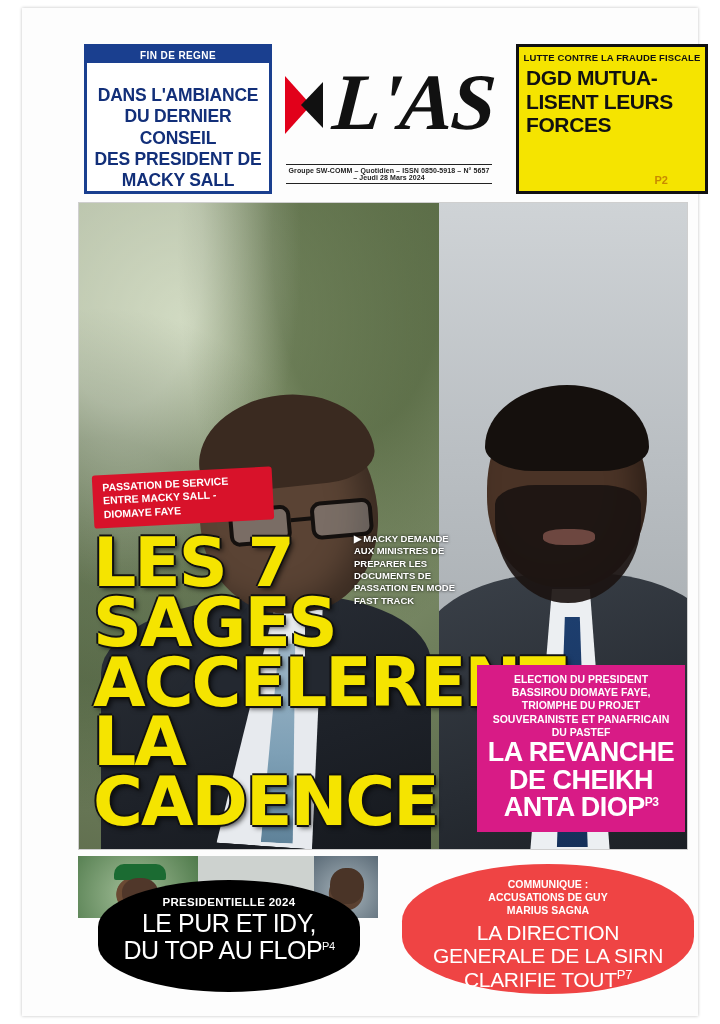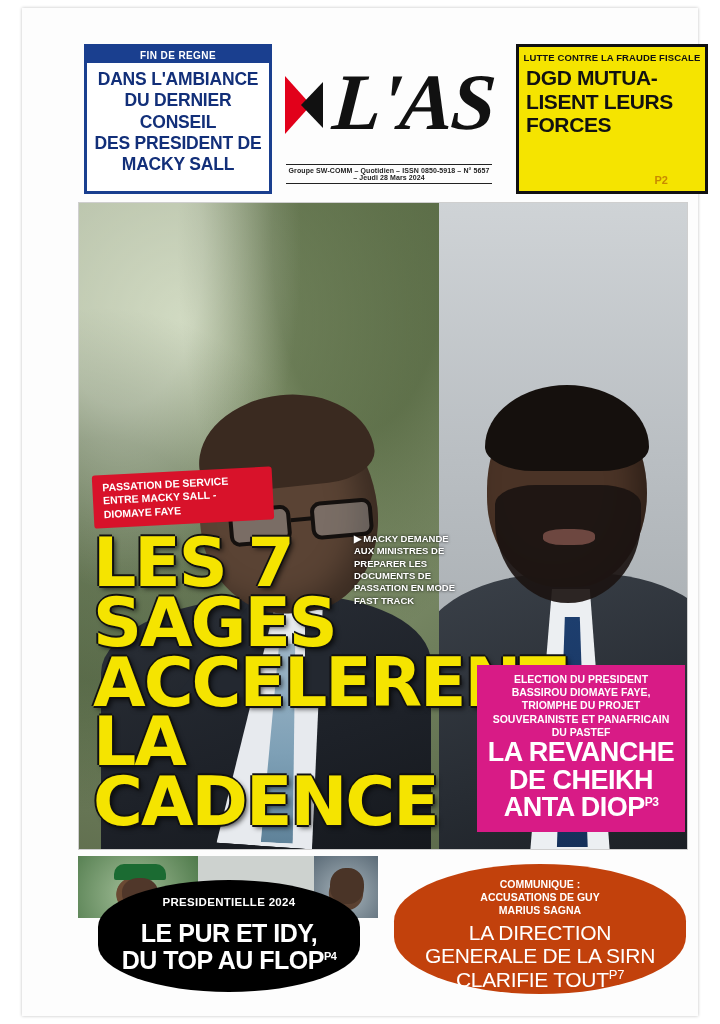--- a/index.html
+++ b/index.html
@@ -38,21 +38,21 @@
     text-align: center;
     padding: 4px 2px 2px;
   }
   .teaser-left .kicker {
     background: #1a3f8f;
     color: #ffffff;
     font-size: 10px;
     font-weight: bold;
     letter-spacing: 0.4px;
     padding: 3px 0 2px;
-    margin: -4px -2px 4px -2px;
+    margin: -4px -2px 20px -2px;
   }
   .teaser-left .lines {
     font-size: 17.5px;
     font-weight: bold;
     line-height: 1.22;
     letter-spacing: -0.2px;
     color: #122f79;
     padding: 2px 4px 0;
   }
   .logo-col {
@@ -409,40 +409,40 @@
     text-align: center;
     padding-top: 16px;
   }
   .green-oval .kicker {
     font-size: 11.5px;
     font-weight: bold;
     letter-spacing: 0.3px;
   }
   .green-oval .big {
     font-size: 25px;
-    font-weight: bold;
+    font-weight: normal;
     line-height: 1.06;
-    margin-top: 12px;
+    margin-top: 2px;
     letter-spacing: -0.5px;
   }
   .green-oval .pagenum {
     font-size: 11px;
     vertical-align: super;
   }
 
   .bottom-right {
     position: absolute;
     left: 366px; top: 848px;
     width: 300px; height: 138px;
   }
   .red-oval {
     position: absolute;
-    left: 6px; top: 8px;
+    left: 14px; top: 8px;
     width: 292px; height: 130px;
-    background: #c2410c;
+    background: #ef4444;
     border-radius: 50% / 44%;
     color: #ffffff;
     text-align: center;
     padding-top: 14px;
   }
   .red-oval .kicker {
     font-size: 10.5px;
     font-weight: bold;
     line-height: 1.25;
   }

